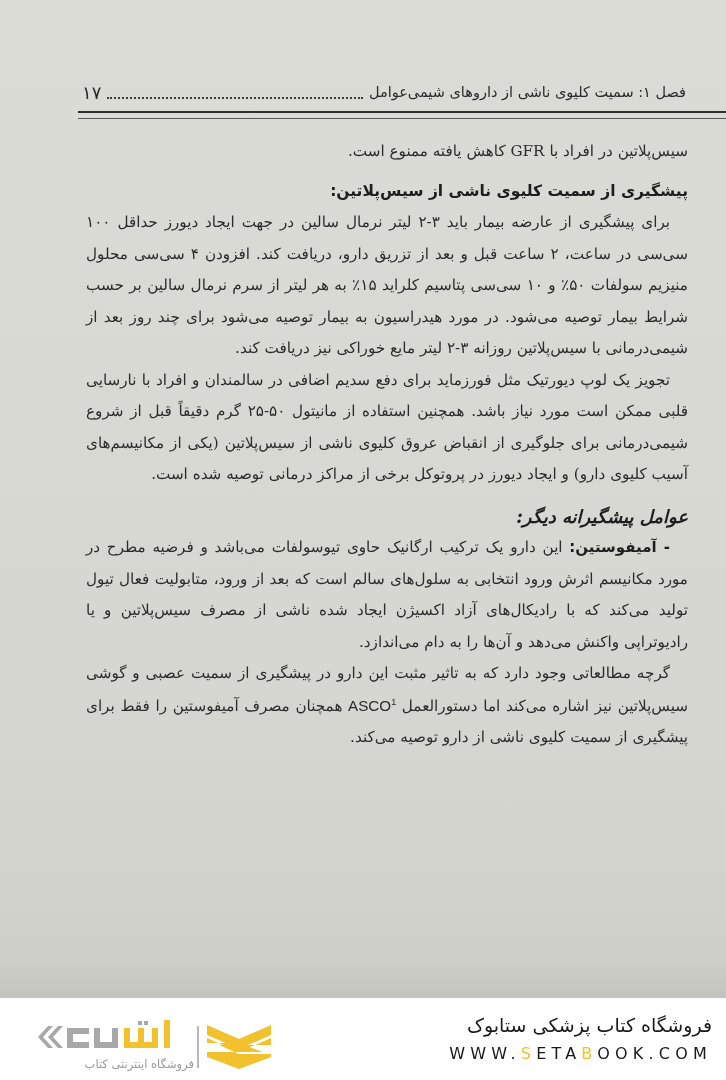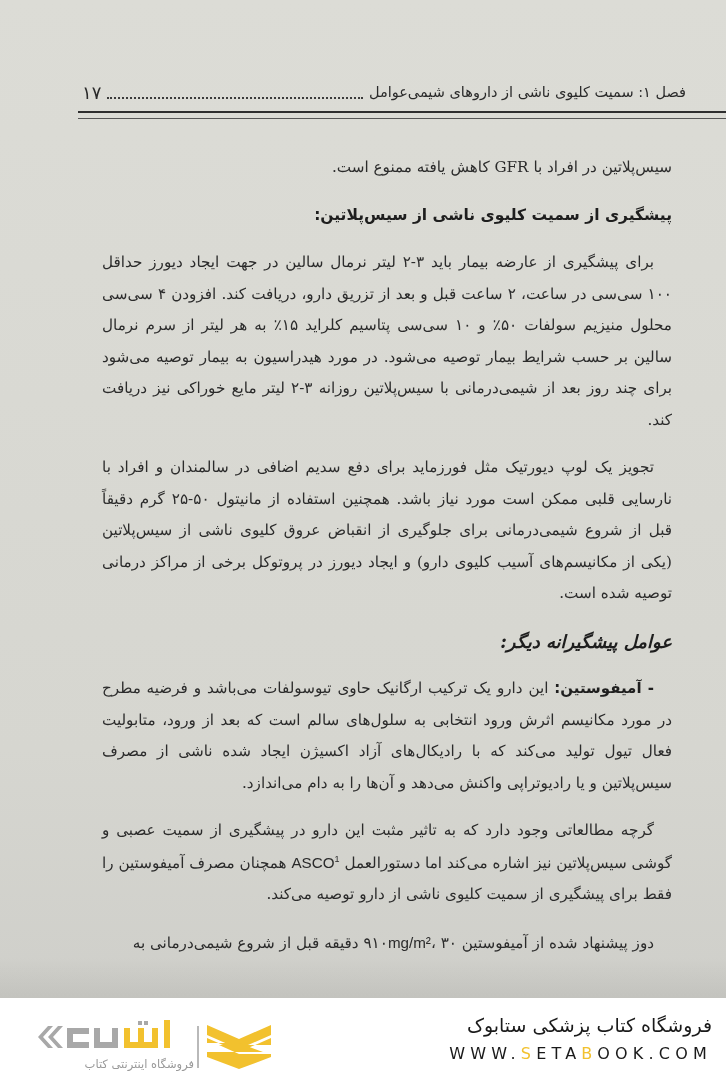--- a/index.html
+++ b/index.html
@@ -31,21 +31,21 @@
   .head-rule {
     position: absolute; left: 78px; right: 0; top: 111px; height: 5px;
     border-top: 2px solid #2e2e2e; border-bottom: 1px solid #555;
   }
   .body-text {
     position: absolute; left: 86px; right: 38px; top: 136px;
     direction: rtl; text-align: justify;
     font-family: "DejaVu Serif", serif; font-size: 15.2px; line-height: 31.5px;
     color: #2b2b2b;
   }
-  .body-text p { margin: 16px; }
+  .body-text p { margin: 0; }
   .body-text .indent { text-indent: 18px; }
   .body-text .gap { margin-top: 8px; }
   .body-text b.term { font-family: "DejaVu Sans", sans-serif; font-weight: bold; color: #1f1f1f; font-size: 15px; }
   .section-head {
     font-family: "DejaVu Sans", sans-serif; font-weight: bold; font-size: 15.5px; color: #1e1e1e;
   }
   .section-head-italic {
     font-family: "DejaVu Serif", serif; font-weight: bold; font-style: italic; font-size: 18px; color: #1e1e1e;
     margin-top: 10px !important;
   }
@@ -91,23 +91,20 @@
     <p class="section-head gap">پیشگیری از سمیت کلیوی ناشی از سیس‌پلاتین:</p>
     <p class="indent">برای پیشگیری از عارضه بیمار باید ۳-۲ لیتر نرمال سالین در جهت ایجاد دیورز حداقل ۱۰۰ سی‌سی در ساعت، ۲ ساعت قبل و بعد از تزریق دارو، دریافت کند. افزودن ۴ سی‌سی محلول منیزیم سولفات ۵۰٪ و ۱۰ سی‌سی پتاسیم کلراید ۱۵٪ به هر لیتر از سرم نرمال سالین بر حسب شرایط بیمار توصیه می‌شود. در مورد هیدراسیون به بیمار توصیه می‌شود برای چند روز بعد از شیمی‌درمانی با سیس‌پلاتین روزانه ۳-۲ لیتر مایع خوراکی نیز دریافت کند.</p>
     <p class="indent">تجویز یک لوپ دیورتیک مثل فورزماید برای دفع سدیم اضافی در سالمندان و افراد با نارسایی قلبی ممکن است مورد نیاز باشد. همچنین استفاده از مانیتول ۵۰-۲۵ گرم دقیقاً قبل از شروع شیمی‌درمانی برای جلوگیری از انقباض عروق کلیوی ناشی از سیس‌پلاتین (یکی از مکانیسم‌های آسیب کلیوی دارو) و ایجاد دیورز در پروتوکل برخی از مراکز درمانی توصیه شده است.</p>
     <p class="section-head-italic">عوامل پیشگیرانه دیگر:</p>
     <p class="indent">
       <b class="term">- آمیفوستین:</b><span> این دارو یک ترکیب ارگانیک حاوی تیوسولفات می‌باشد و فرضیه مطرح در مورد مکانیسم اثرش ورود انتخابی به سلول‌های سالم است که بعد از ورود، متابولیت فعال تیول تولید می‌کند که با رادیکال‌های آزاد اکسیژن ایجاد شده ناشی از مصرف سیس‌پلاتین و یا رادیوتراپی واکنش می‌دهد و آن‌ها را به دام می‌اندازد.</span>
     </p>
     <p class="indent">
       <span>گرچه مطالعاتی وجود دارد که به تاثیر مثبت این دارو در پیشگیری از سمیت عصبی و گوشی سیس‌پلاتین نیز اشاره می‌کند اما دستورالعمل </span><span class="latin"><span>ASCO</span><sup>1</sup></span><span> همچنان مصرف آمیفوستین را فقط برای پیشگیری از سمیت کلیوی ناشی از دارو توصیه می‌کند.</span>
     </p>
-    <p class="indent">
-      <span>دوز پیشنهاد شده از آمیفوستین </span><span class="latin">۹۱۰mg/m²</span><span>، ۳۰ دقیقه قبل از شروع شیمی‌درمانی به</span>
-    </p>
   </div>
 </div>
 
 <div class="banner"></div>
 
 <svg class="logo-word" viewBox="0 0 150 34">
 
   <path d="M14 6 L4 17 L14 28 L19 28 L9 17 L19 6 Z" fill="#a8a8a8"></path>
   <path d="M24 6 L14 17 L24 28 L29 28 L19 17 L29 6 Z" fill="#a8a8a8"></path>
 

